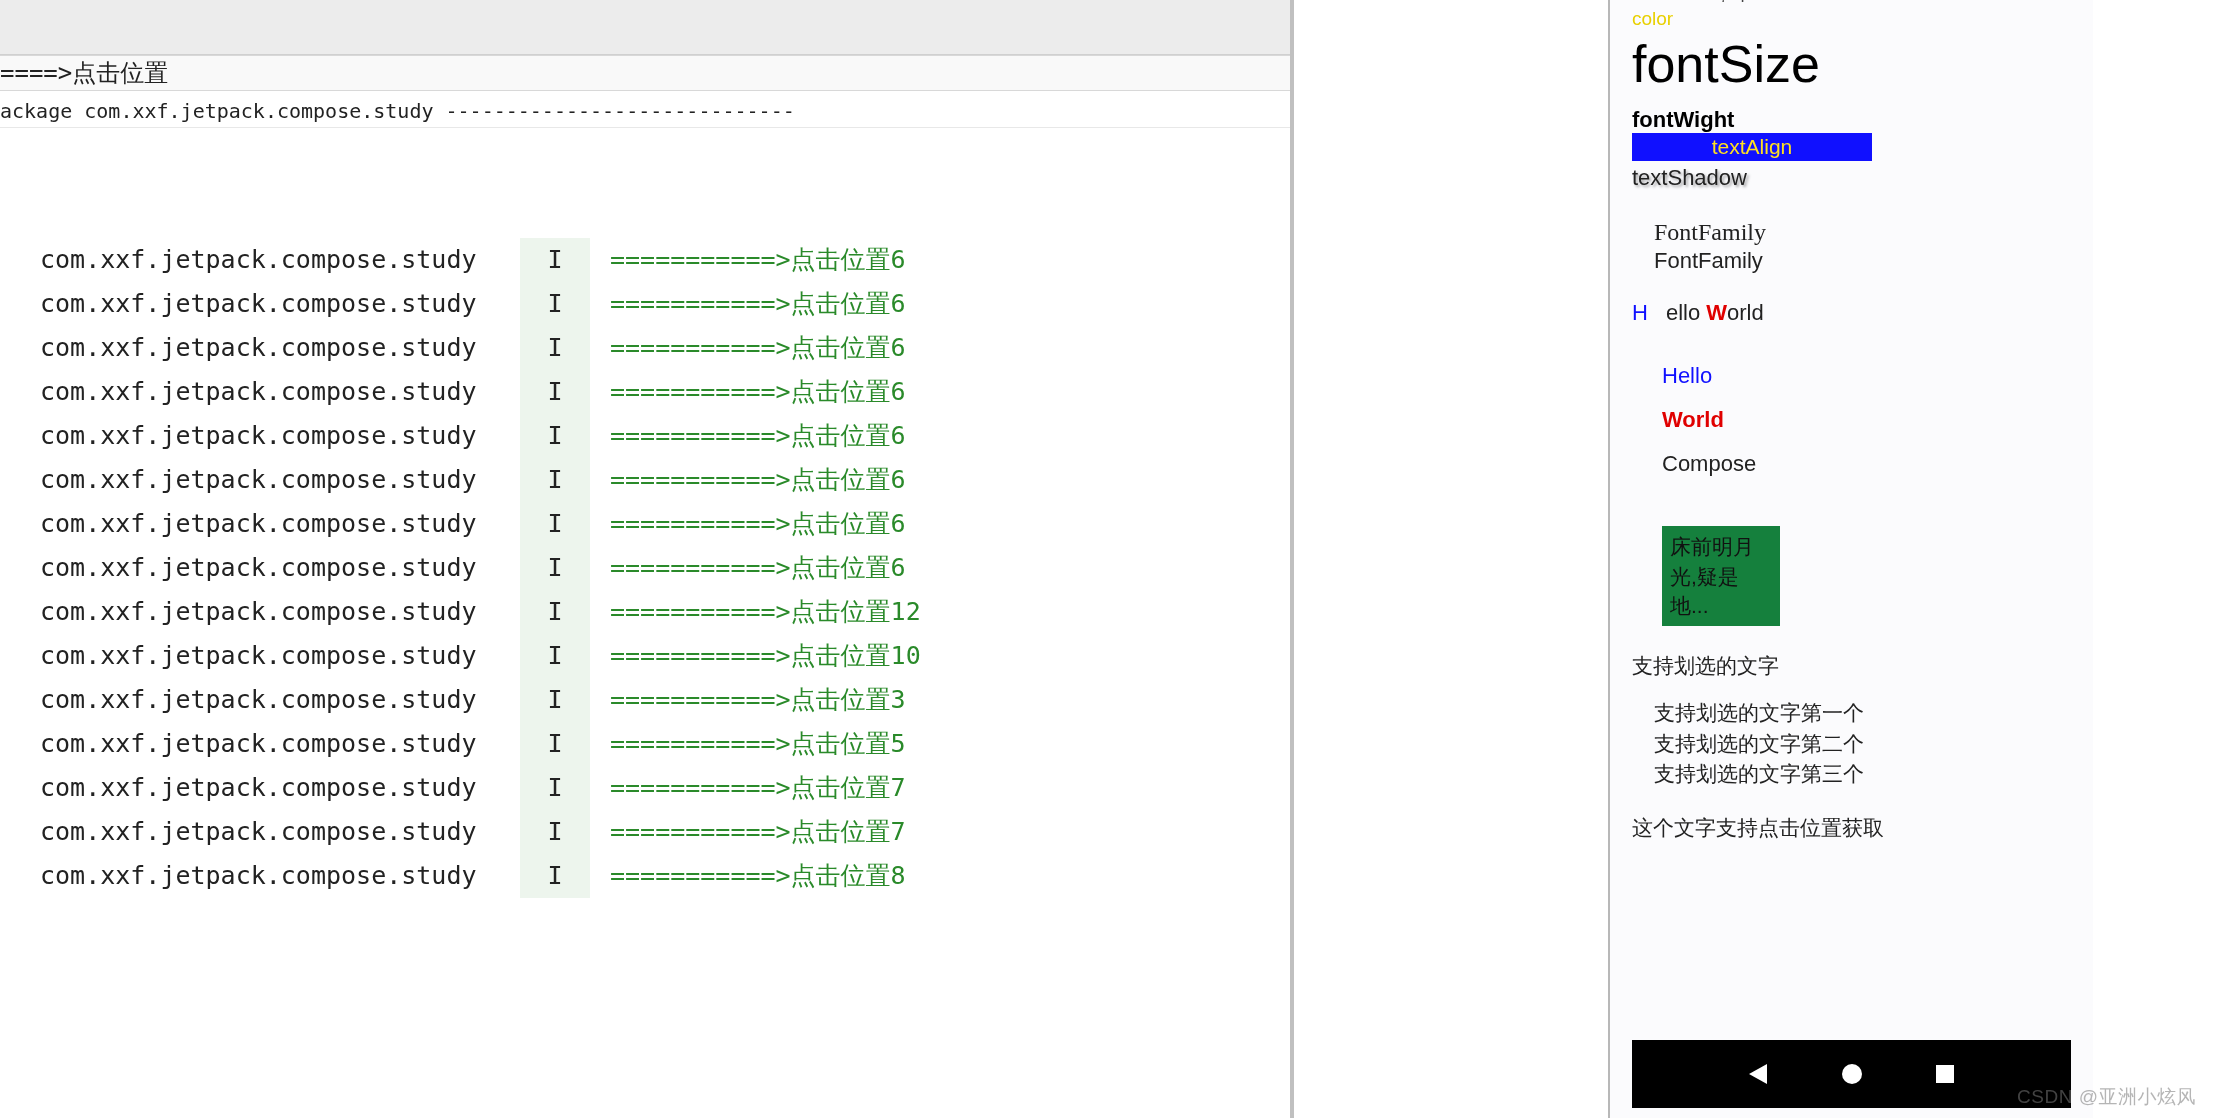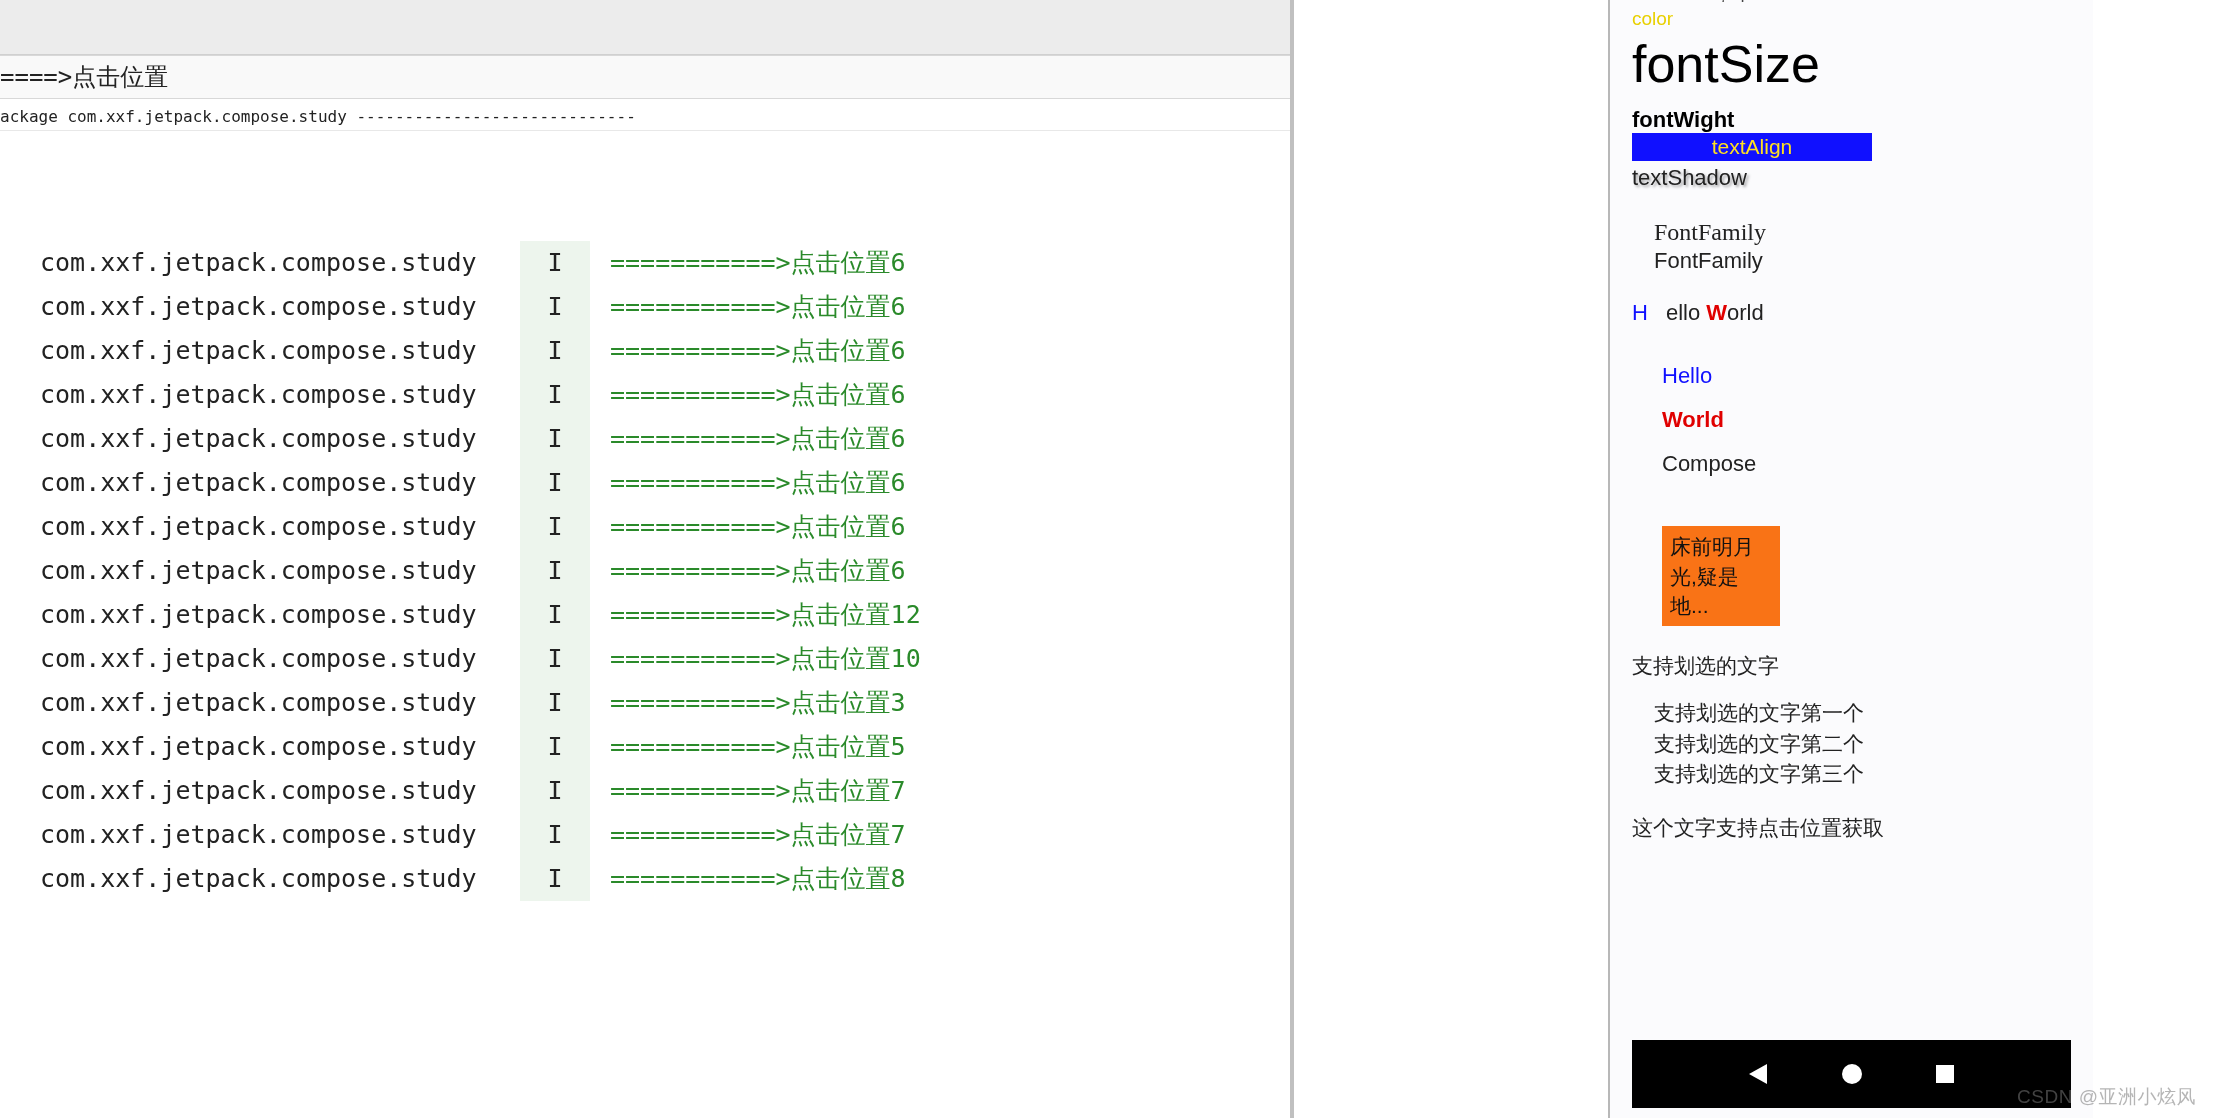--- a/index.html
+++ b/index.html
@@ -22,36 +22,36 @@
       background: #fff;
       position: relative;
     }
     .toolbar-strip {
       height: 55px;
       width: 100%;
       background: #ececec;
       border-bottom: 1px solid #d0d0d0;
     }
     .filter-bar {
-      height: 44px;
+      height: 36px;
       width: 100%;
       background: #f9f9f9;
       border-top: 1px solid #d8d8d8;
       border-bottom: 1px solid #d8d8d8;
       display: flex;
       align-items: center;
       padding-left: 0;
       font-family: "SF Mono", "Menlo", "Consolas", monospace;
       font-size: 24px;
       color: #222;
     }
     .header-line {
       padding: 8px 0 4px 0;
       font-family: "SF Mono", "Menlo", "Consolas", monospace;
-      font-size: 16px;
+      font-size: 20px;
       color: #222;
       background: #fff;
       border-bottom: 1px solid #e8e8e8;
       white-space: nowrap;
     }
     .log-area {
       padding-top: 110px;
       font-family: "SF Mono", "Menlo", "Consolas", monospace;
       font-size: 25px;
       line-height: 44px;
@@ -168,21 +168,21 @@
     .phone-vlist {
       padding-left: 52px;
       margin-top: 28px;
       font-size: 22px;
       line-height: 2.0;
     }
     .vlist-hello { color: #1010ff; }
     .vlist-world { color: #e00000; font-weight: 600; }
     .vlist-compose { color: #222; }
     .phone-poem {
-      background: #f97316;
+      background: #15803d;
       color: #111;
       font-size: 21px;
       width: 118px;
       padding: 6px 8px;
       margin-left: 52px;
       margin-top: 40px;
       line-height: 1.4;
     }
     .phone-sel1 {
       font-size: 21px;

